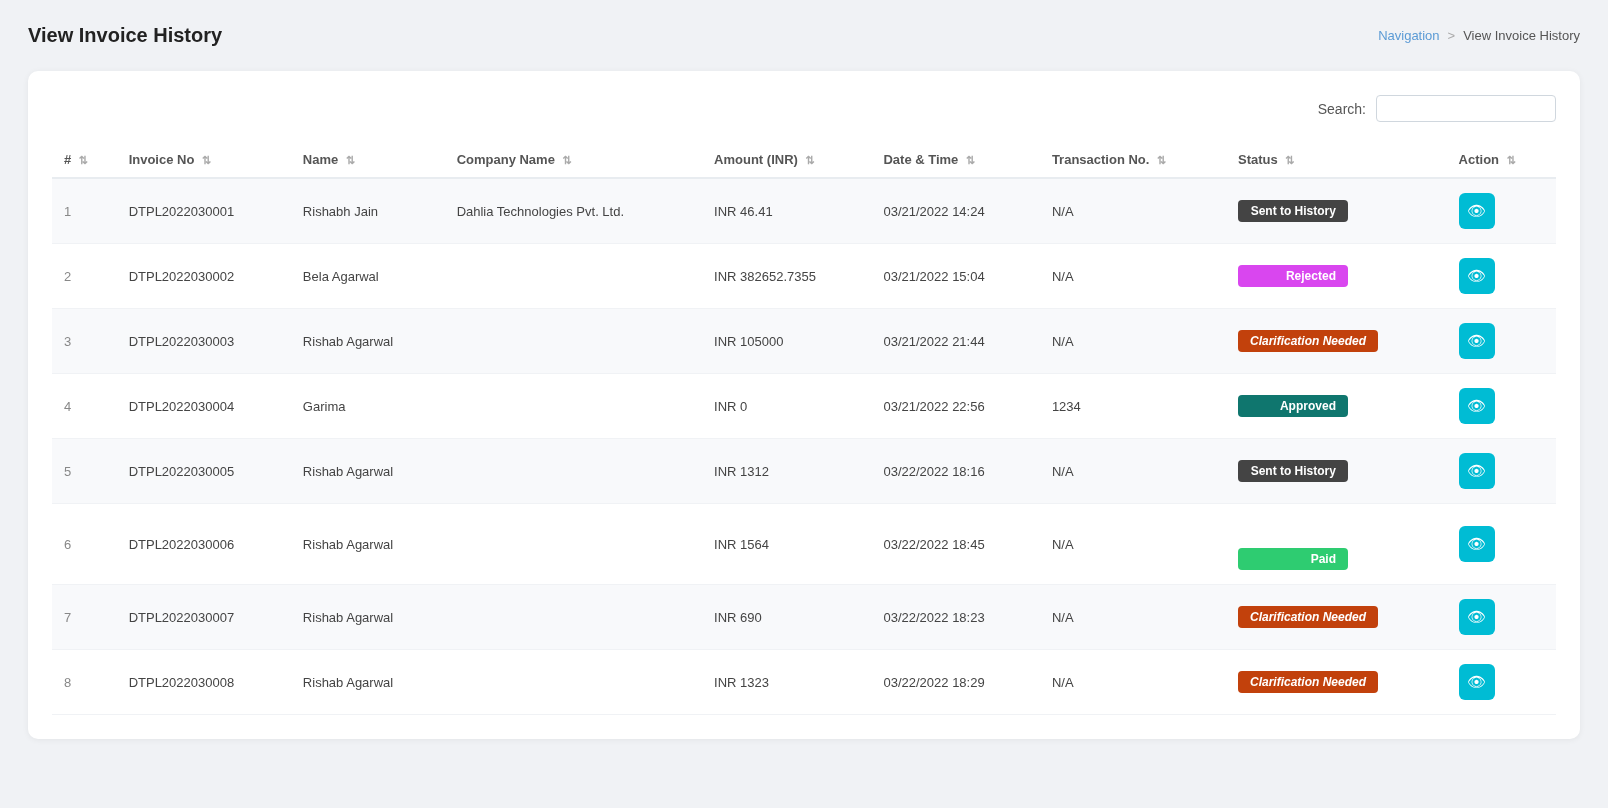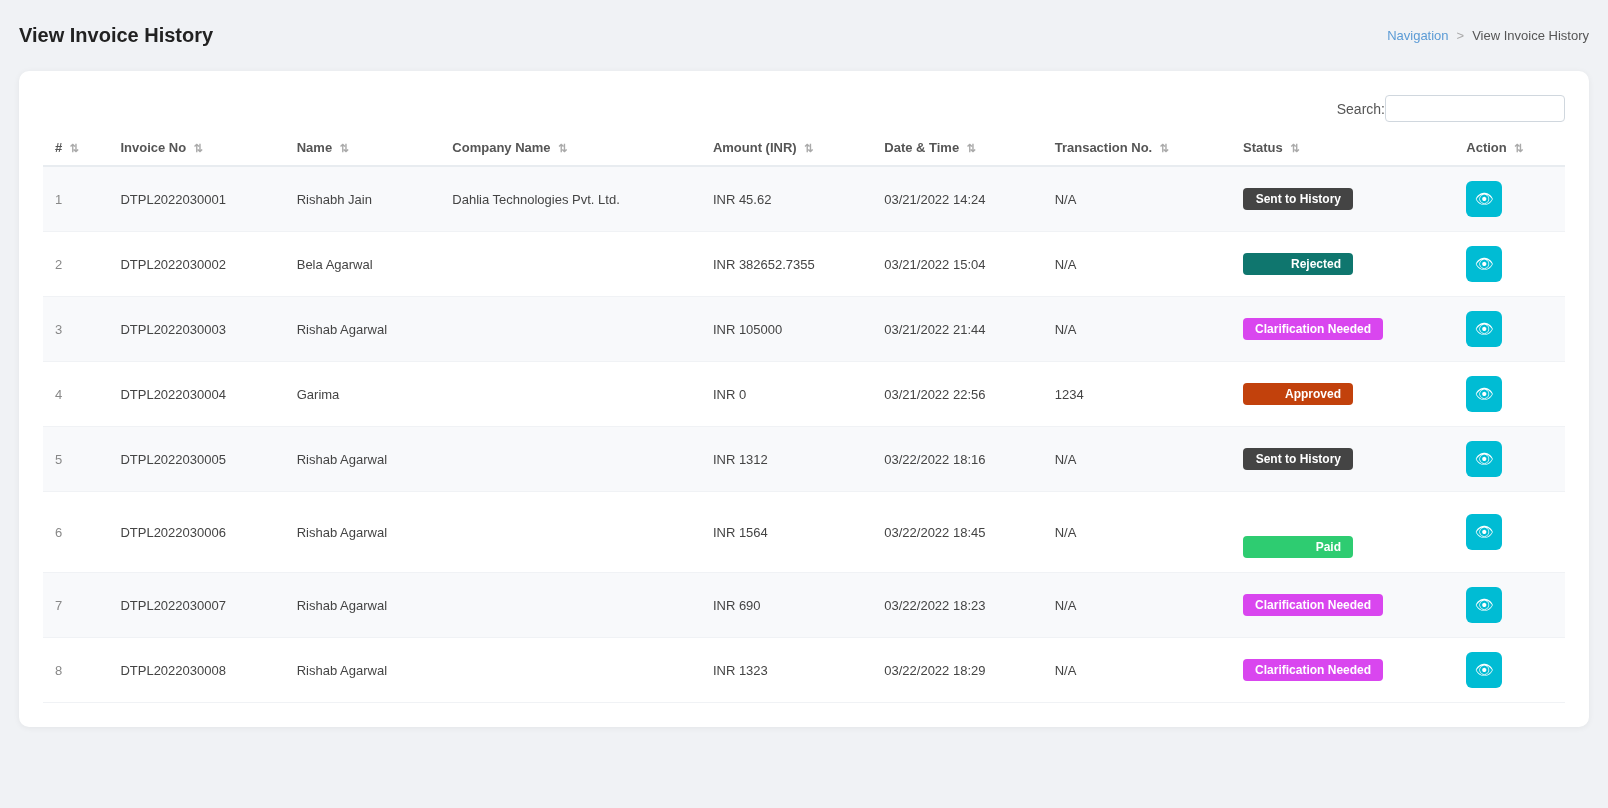--- a/index.html
+++ b/index.html
@@ -3,21 +3,21 @@
   <meta charset="utf-8">
   <style>
     * { box-sizing: border-box; margin: 0; padding: 0; }
     body {
       font-family: 'Segoe UI', Arial, sans-serif;
       background: #f0f2f5;
       color: #333;
       font-size: 14px;
     }
     .page-wrapper {
-      padding: 24px 19px;
+      padding: 24px 28px;
       min-height: 100vh;
     }
     .page-header {
       display: flex;
       justify-content: space-between;
       align-items: center;
       margin-bottom: 24px;
     }
     .page-title {
       font-size: 20px;
@@ -45,22 +45,22 @@
     .card {
       background: #fff;
       border-radius: 10px;
       padding: 24px;
       box-shadow: 0 1px 6px rgba(0,0,0,0.06);
     }
     .search-row {
       display: flex;
       justify-content: flex-end;
       align-items: center;
-      margin-bottom: 8px;
-      gap: 0;
+      margin-bottom: 20px;
+      gap: 10px;
     }
     .search-label {
       font-size: 14px;
       color: #555;
       font-weight: 500;
     }
     .search-input {
       border: 1px solid #d0d7de;
       border-radius: 4px;
       padding: 5px 10px;
@@ -114,23 +114,23 @@
       display: inline-block;
       padding: 4px 12px;
       border-radius: 4px;
       font-size: 12px;
       font-weight: 600;
       color: #fff;
       text-align: right;
       min-width: 110px;
     }
     .status-sent-history { background: #444; }
-    .status-rejected { background: #0f766e; }
-    .status-clarification { background: #d946ef; }
-    .status-approved { background: #c2410c; }
+    .status-rejected { background: #d946ef; }
+    .status-clarification { background: #c2410c; font-style: italic; }
+    .status-approved { background: #0f766e; }
     .status-paid { background: #2ecc71; margin-top: 30px; }
     .action-btn {
       display: inline-flex;
       align-items: center;
       justify-content: center;
       width: 36px;
       height: 36px;
       background: #00bcd4;
       border: none;
       border-radius: 6px;
@@ -176,21 +176,21 @@
           <th>Status <span class="sort-icon">⇅</span></th>
           <th>Action <span class="sort-icon">⇅</span></th>
         </tr>
       </thead>
       <tbody id="table-body">
       <tr>
     <td class="td-num">1</td>
     <td>DTPL2022030001</td>
     <td>Rishabh Jain</td>
     <td>Dahlia Technologies Pvt. Ltd.</td>
-    <td>INR 45.62</td>
+    <td>INR 46.41</td>
     <td>03/21/2022  14:24</td>
     <td>N/A</td>
     <td>
       <span class="status-badge status-sent-history">Sent to History</span>
     </td>
     <td>
       <button class="action-btn" title="View">
         <span class="eye-icon">👁</span>
       </button>
     </td>

